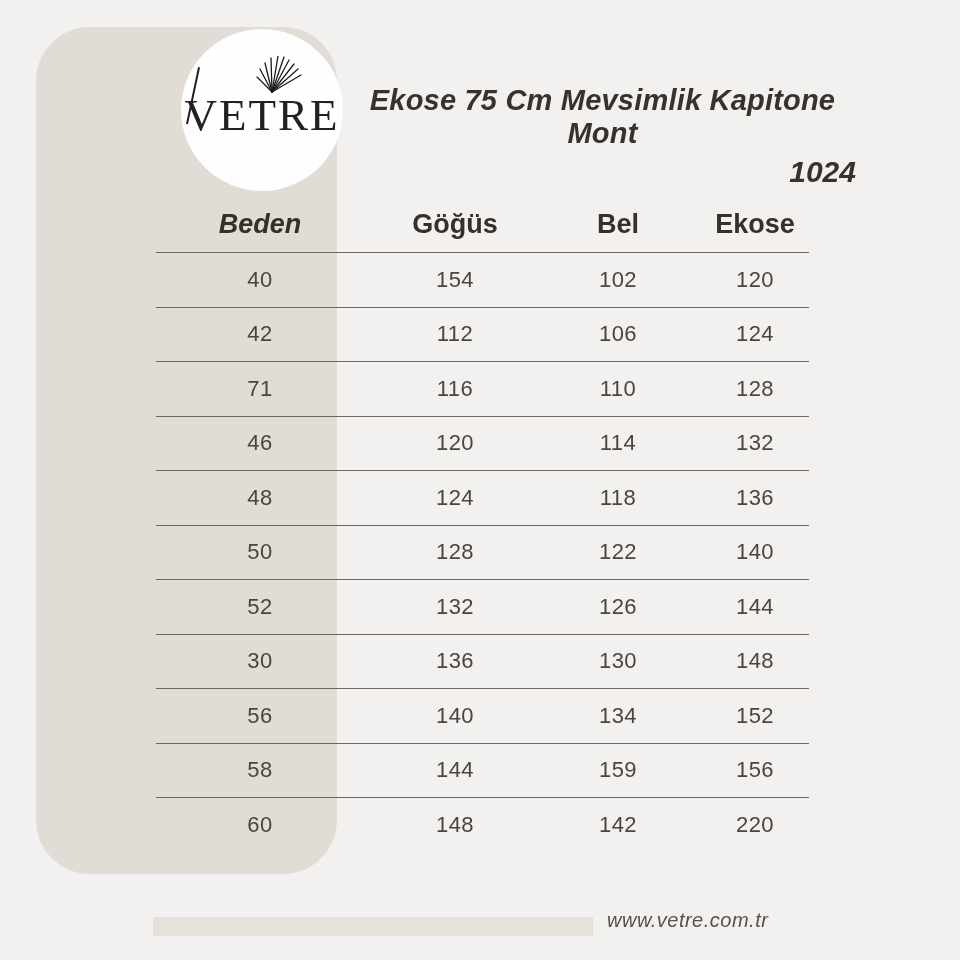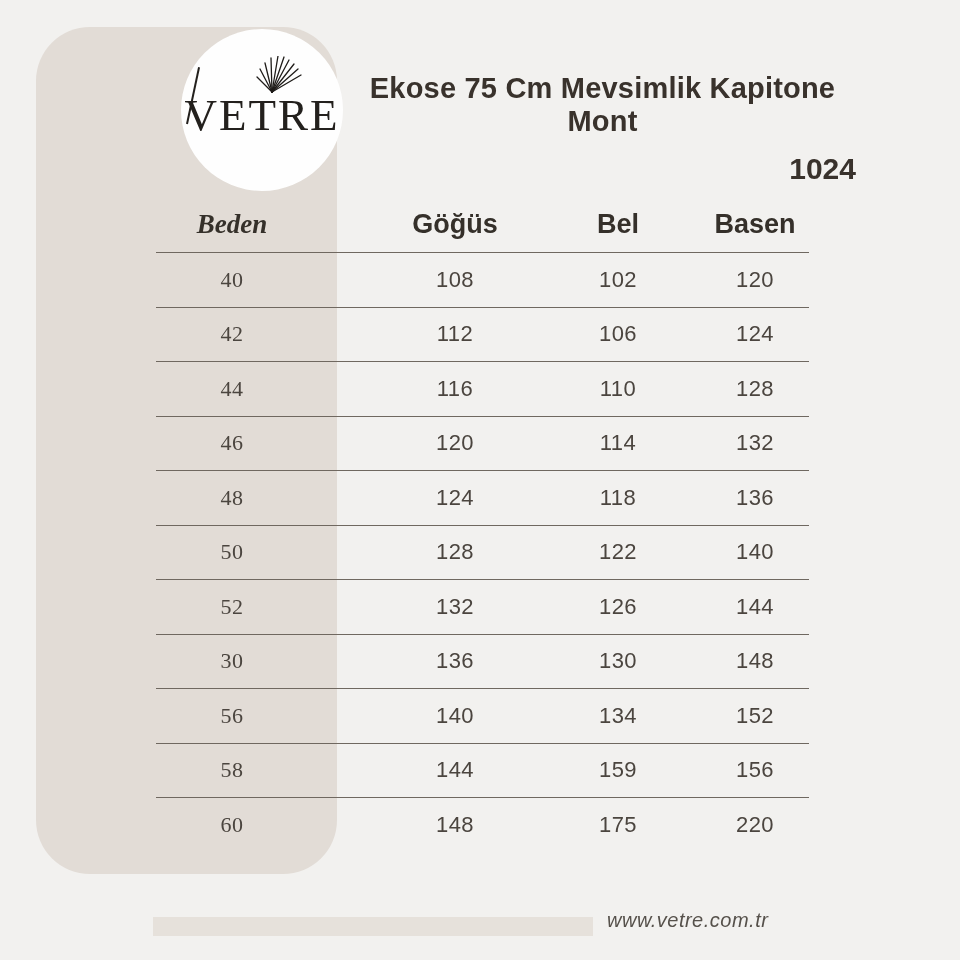--- a/index.html
+++ b/index.html
@@ -46,45 +46,45 @@
   .logo-fan{
     position:absolute;left:256px;top:56px;width:46px;height:38px;
   }
   .logo-slash{
     position:absolute;left:186px;top:66px;width:2px;height:58px;
     background:var(--logo-text);
     transform:rotate(12deg);
     transform-origin:bottom center;
   }
   .title-block{
-    position:absolute;left:345px;top:72px;width:515px;
+    position:absolute;left:345px;top:84px;width:515px;
     color:var(--title-text);
-    font-weight:bold;
+    font-style:italic;font-weight:bold;
   }
   .title-line1{
     font-size:29px;text-align:center;letter-spacing:0.2px;
   }
   .title-line2{
-    font-size:30px;text-align:right;padding-right:4px;margin-top:14px;
+    font-size:30px;text-align:right;padding-right:4px;margin-top:5px;
   }
   .size-table{
     position:absolute;left:156px;top:196px;width:653px;
   }
   .trow{
     position:relative;
     height:54.5px;
     border-bottom:1.4px solid var(--line);
   }
   .trow.header{height:57px;}
   .trow:last-child{border-bottom:none;}
   .cell{
     position:absolute;top:50%;transform:translate(-50%,-50%);
     white-space:nowrap;
   }
-  .cell:nth-child(1){left:76px;font-family:Liberation Serif, serif;}
+  .cell:nth-child(1){left:104px;}
   .cell:nth-child(2){left:299px;}
   .cell:nth-child(3){left:462px;}
   .cell:nth-child(4){left:599px;}
   .hcell{
     font-weight:bold;font-size:27px;color:var(--header-text);
   }
   .hcell.first{font-style:italic;}
   .num{
     font-size:22px;color:var(--cell-text);letter-spacing:0.5px;
   }
@@ -127,37 +127,37 @@
 <div class="title-block">
   <div class="title-line1">Ekose 75 Cm Mevsimlik Kapitone Mont</div>
   <div class="title-line2">1024</div>
 </div>
 
 <div class="size-table">
   <div class="trow header">
     <span class="cell hcell first">Beden</span>
     <span class="cell hcell">Göğüs</span>
     <span class="cell hcell">Bel</span>
-    <span class="cell hcell">Basen</span>
+    <span class="cell hcell">Ekose</span>
   </div>
   <div>
       <div class="trow">
         <span class="cell num">40</span>
-        <span class="cell num">108</span>
+        <span class="cell num">154</span>
         <span class="cell num">102</span>
         <span class="cell num">120</span>
       </div>
       <div class="trow">
         <span class="cell num">42</span>
         <span class="cell num">112</span>
         <span class="cell num">106</span>
         <span class="cell num">124</span>
       </div>
       <div class="trow">
-        <span class="cell num">44</span>
+        <span class="cell num">71</span>
         <span class="cell num">116</span>
         <span class="cell num">110</span>
         <span class="cell num">128</span>
       </div>
       <div class="trow">
         <span class="cell num">46</span>
         <span class="cell num">120</span>
         <span class="cell num">114</span>
         <span class="cell num">132</span>
       </div>
@@ -193,20 +193,20 @@
       </div>
       <div class="trow">
         <span class="cell num">58</span>
         <span class="cell num">144</span>
         <span class="cell num">159</span>
         <span class="cell num">156</span>
       </div>
       <div class="trow">
         <span class="cell num">60</span>
         <span class="cell num">148</span>
-        <span class="cell num">175</span>
+        <span class="cell num">142</span>
         <span class="cell num">220</span>
       </div>
     </div>
 </div>
 
 <div class="footer-bar"></div>
 <a class="footer-url" href="#">www.vetre.com.tr</a>
 
 </body></html>

